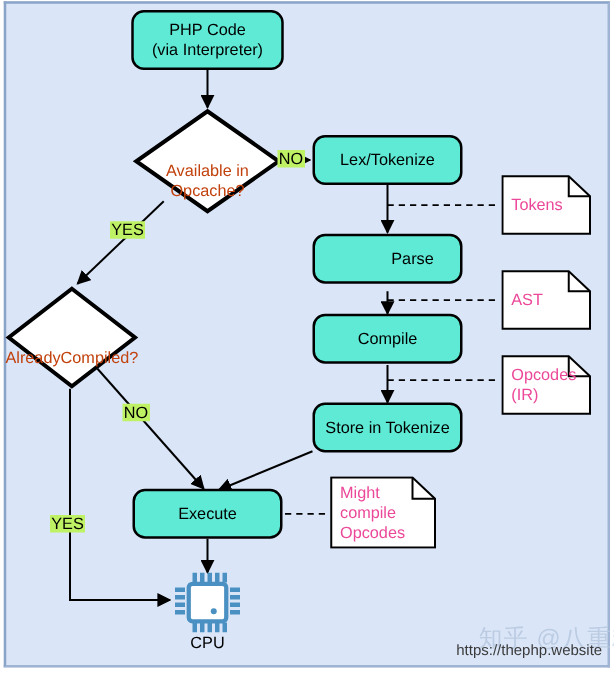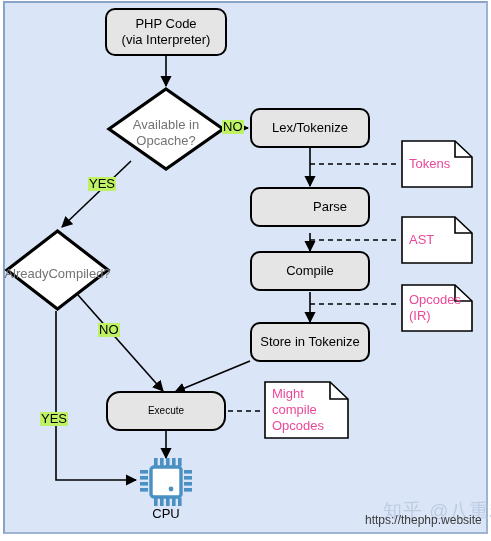--- a/index.html
+++ b/index.html
@@ -31,21 +31,21 @@
   svg.layer {
     position: absolute;
     left: 0; top: 0;
     width: 491px;
     height: 541px;
     pointer-events: none;
   }
   .node {
     position: absolute;
     box-sizing: border-box;
-    background: #e5e5e5;
+    background: #5eead4;
     border: 2px solid #000000;
     display: flex;
     align-items: center;
     justify-content: center;
     text-align: center;
     color: #000000;
     line-height: 1.2;
   }
   .rounded { border-radius: 10px; }
   .lbl {
@@ -75,29 +75,29 @@
     top: 0;
     right: 6px;
     bottom: 0;
     display: flex;
     align-items: center;
     font-size: 13px;
   }
   .diamond-wrap { position: absolute; }
   .diamond-text {
     position: absolute;
-    left: 0; top: 4px;
+    left: 0; top: 16px;
     width: 100%;
     height: 100%;
     display: flex;
     align-items: center;
     justify-content: center;
     text-align: center;
     font-size: 13px;
-    color: #737373;
+    color: #c2410c;
     line-height: 1.25;
   }
   .cpu-wrap { position: absolute; }
   .cpu-caption {
     position: absolute;
     width: 100%;
     text-align: center;
     font-size: 13px;
     color: #000;
   }
@@ -193,21 +193,21 @@
   </div>
 
   <div class="node rounded" style="left:250px; top:251px; width:120px; height:40px; font-size:13px;">
     <span>Compile</span>
   </div>
 
   <div class="node rounded" style="left:250px; top:322px; width:120px; height:40px; font-size:13px;">
     <span>Store in Tokenize</span>
   </div>
 
-  <div class="node rounded" style="left:106px; top:391px; width:120px; height:40px; font-size:10px;border-radius:14px;">
+  <div class="node rounded" style="left:106px; top:391px; width:120px; height:40px; font-size:13px;">
     <span>Execute</span>
   </div>
 
   <div class="cpu-wrap" style="left:138px; top:458px; width:56px; height:62px;">
     <svg width="56" height="48" viewBox="0 0 56 48">
       <g fill="#4a90c2">
 
         <rect x="16" y="0" width="3.6" height="8"></rect>
         <rect x="22" y="0" width="3.6" height="8"></rect>
         <rect x="28" y="0" width="3.6" height="8"></rect>

